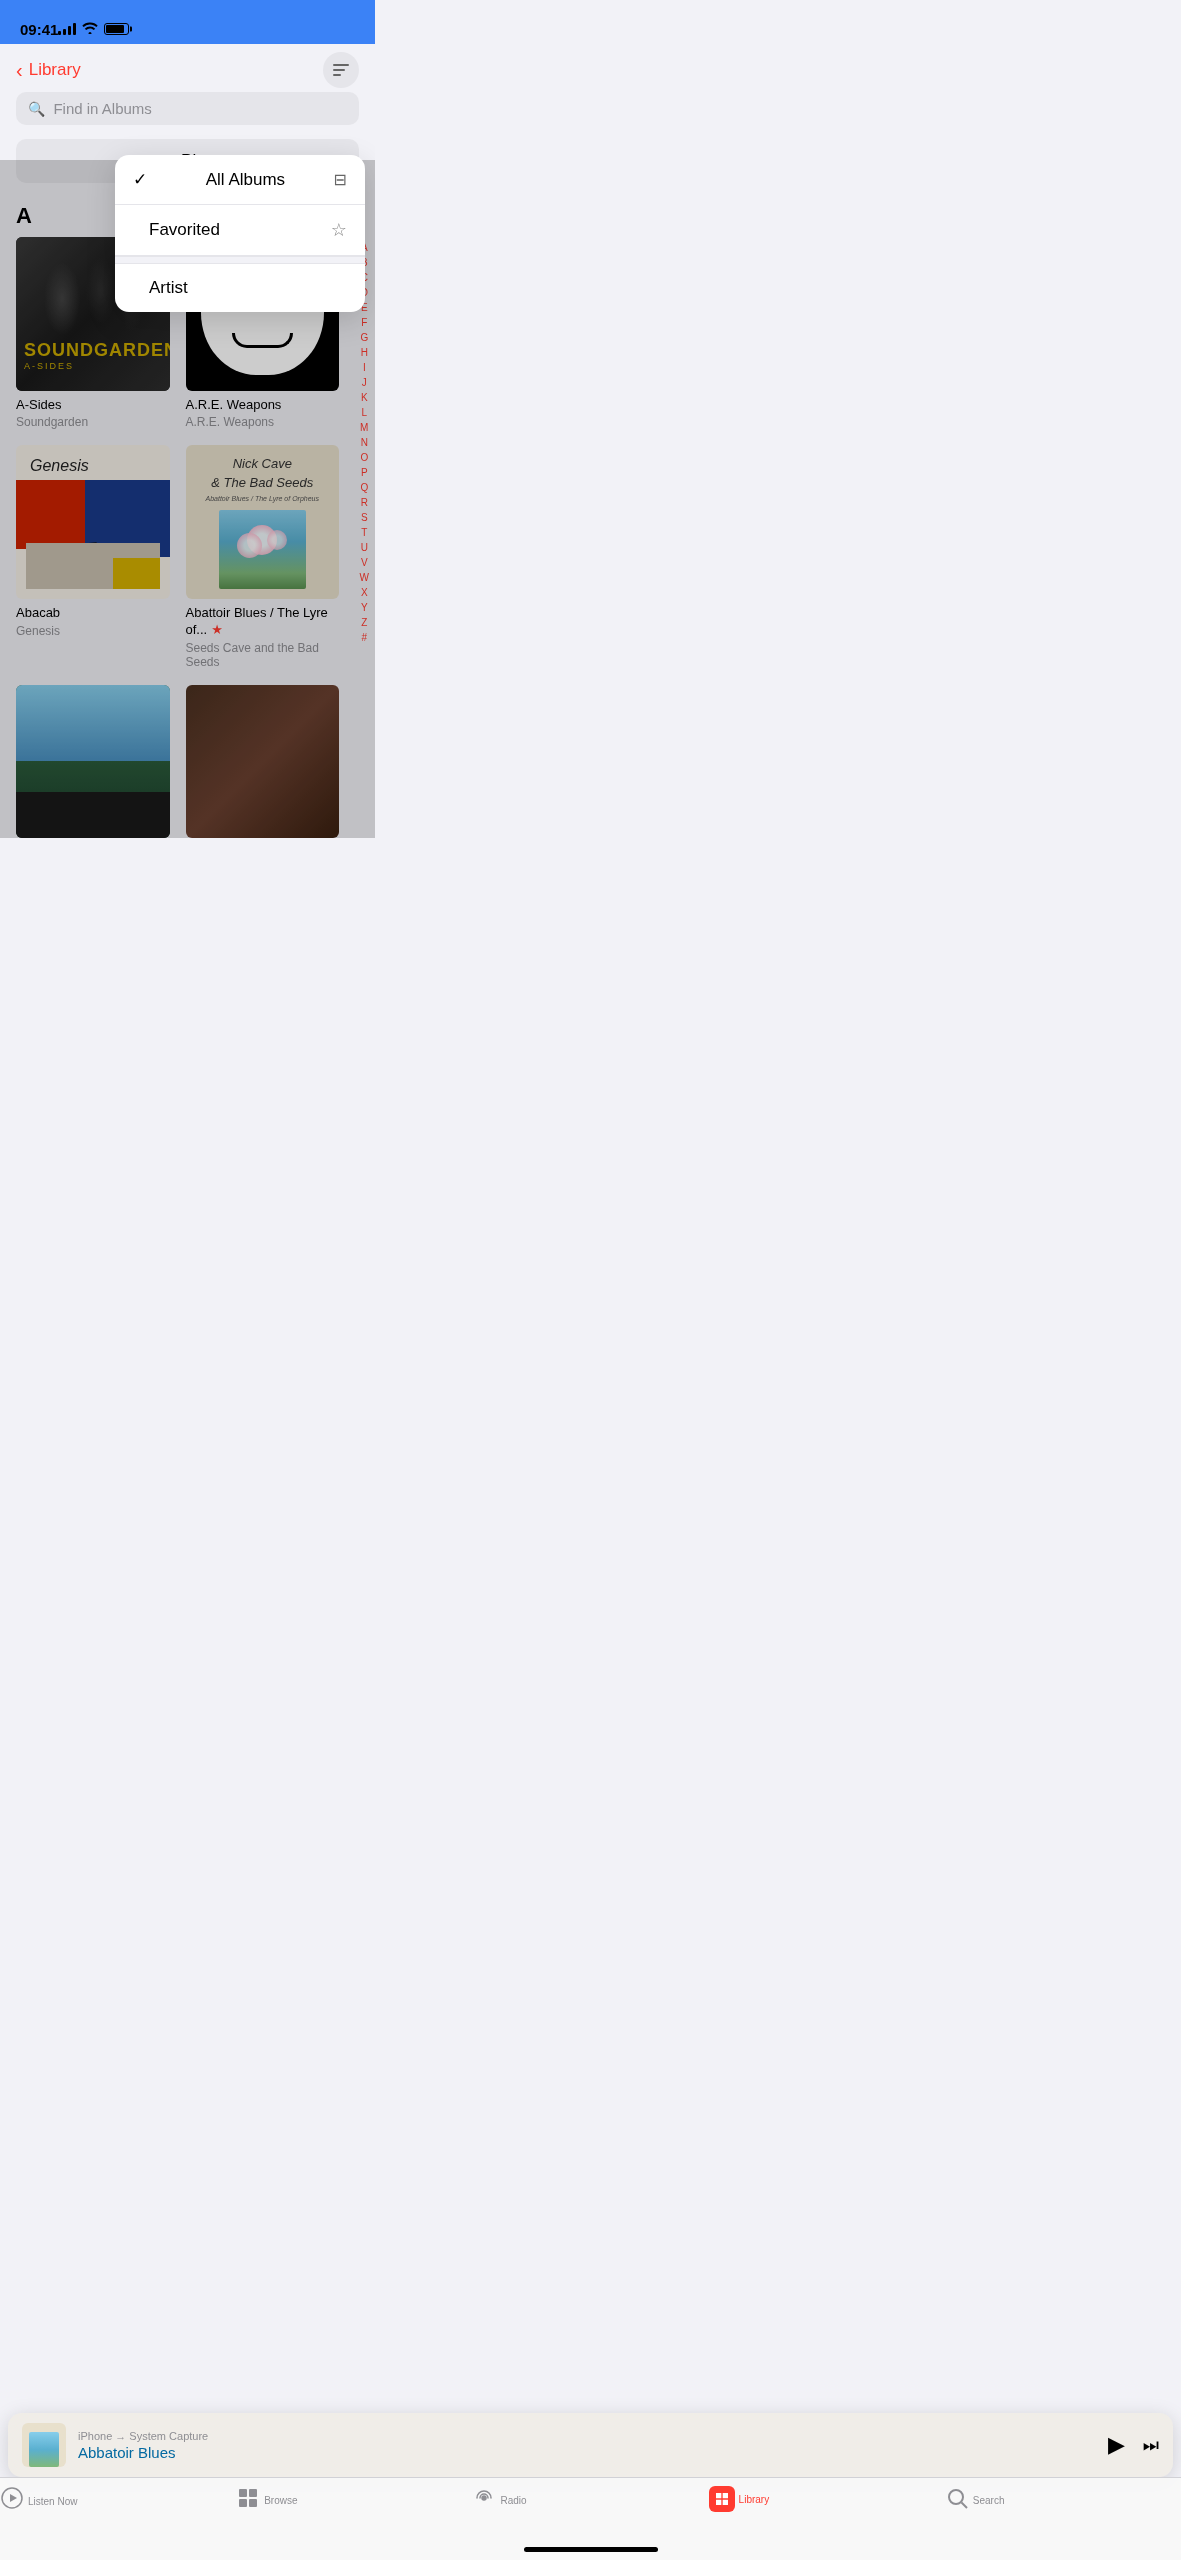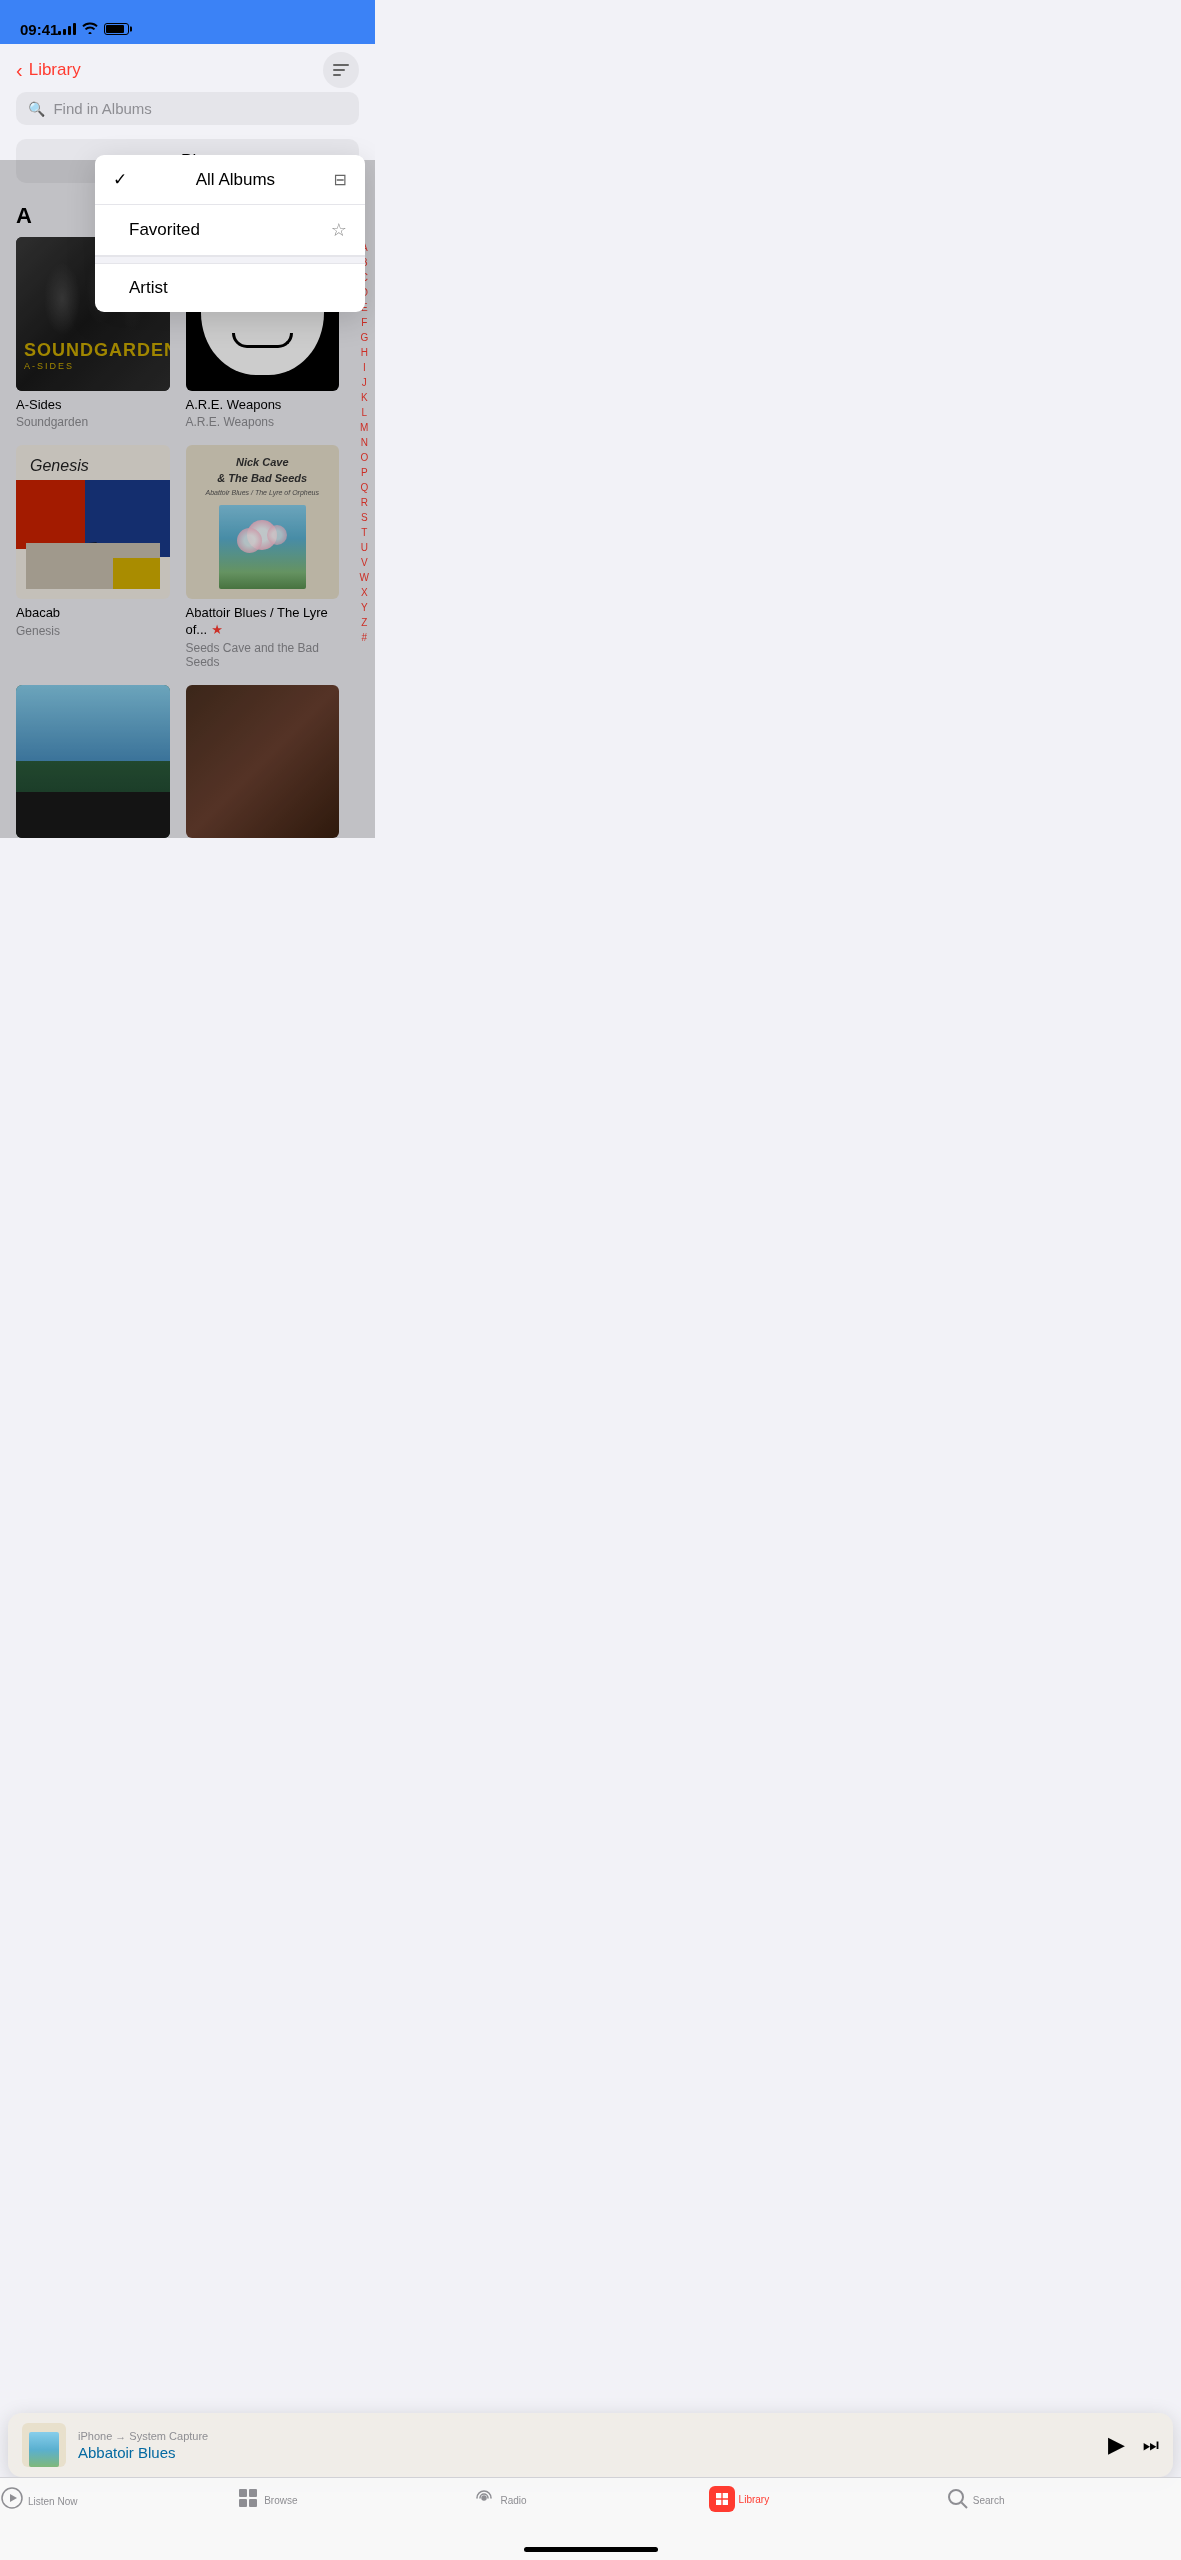--- a/index.html
+++ b/index.html
@@ -372,22 +372,22 @@
     }
     .art-abattoir-text {
       text-align: center;
       font-size: 9px;
       color: #333;
       line-height: 1.4;
       margin-bottom: 6px;
     }
     .art-abattoir-nick {
       font-style: italic;
-      font-size: 11px;
-      font-weight: 700;
+      font-size: 13px;
+      font-weight: 400;
     }
     .art-abattoir-img {
       width: 65%;
       aspect-ratio: 1;
       background: linear-gradient(180deg, #87ceeb 0%, #5ab0d0 40%, #7fb87a 80%, #5a9050 100%);
       border-radius: 2px;
       position: relative;
       overflow: hidden;
     }
 
@@ -459,23 +459,23 @@
       left: 0;
       right: 0;
       bottom: 0;
       background: rgba(0,0,0,0.2);
       z-index: 10;
     }
     .dropdown-menu {
       position: absolute;
       top: 155px;
       right: 10px;
-      width: 270px;
+      width: 250px;
       background: #fff;
-      border-radius: 9px;
+      border-radius: 14px;
       overflow: hidden;
       z-index: 20;
       box-shadow: 0 8px 30px rgba(0,0,0,0.15);
     }
     .dropdown-item {
       display: flex;
       align-items: center;
       justify-content: space-between;
       padding: 14px 18px;
       font-size: 17px;

